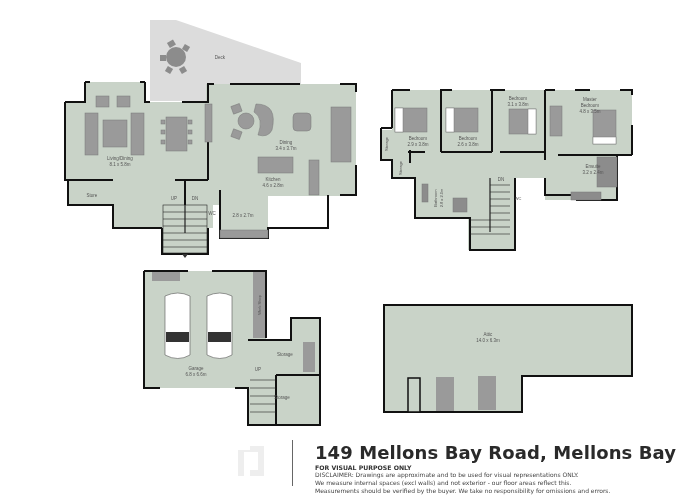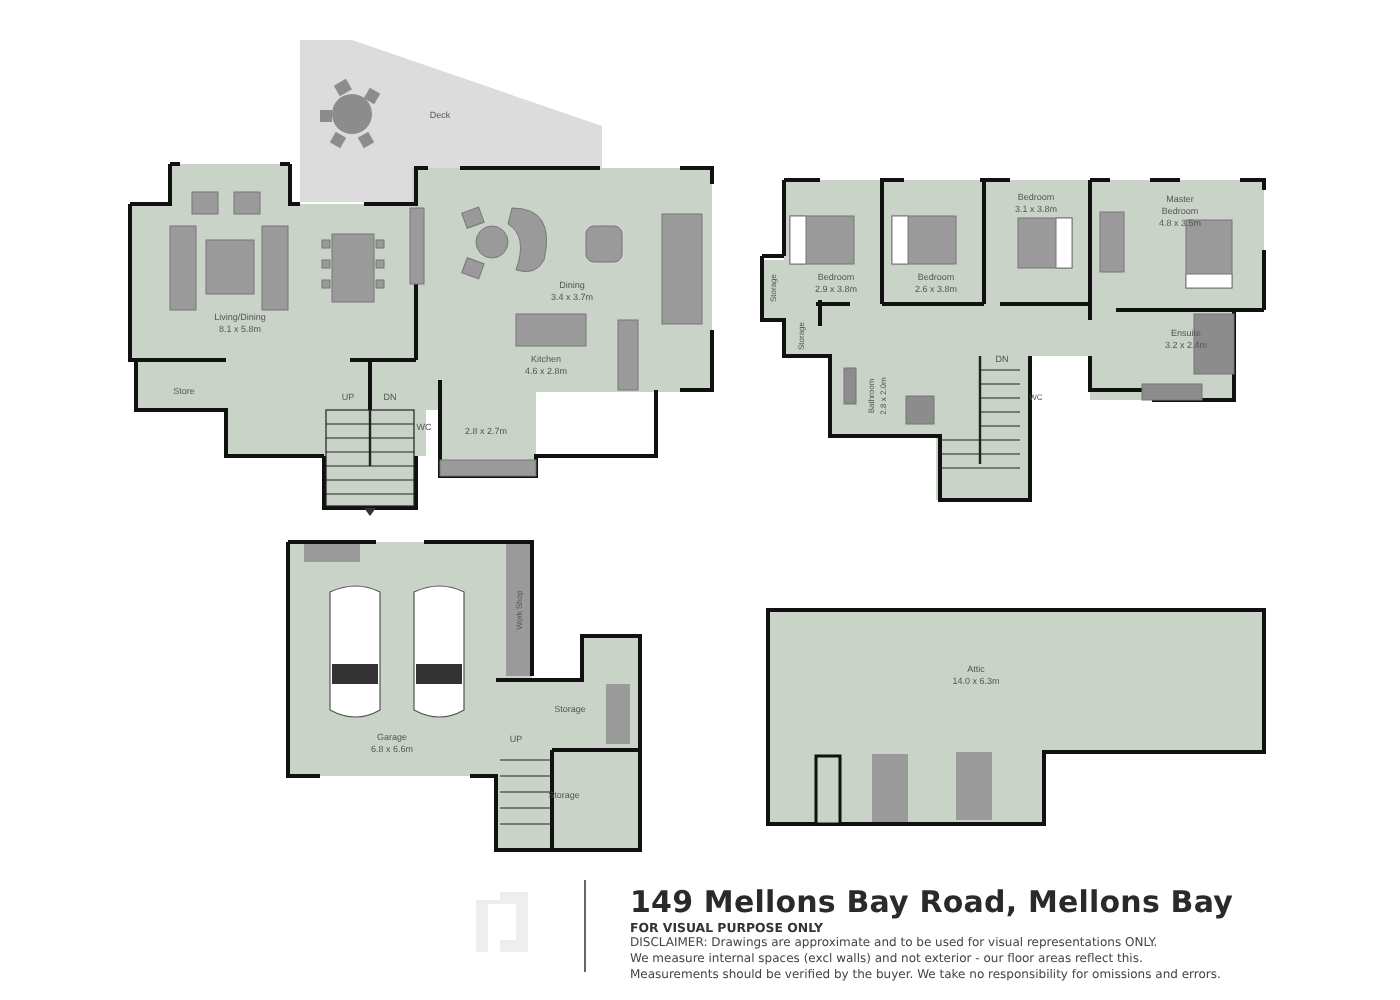--- a/index.html
+++ b/index.html
@@ -1,20 +1,20 @@
 <!DOCTYPE html>
 <html><head>
 <meta charset="utf-8">
 <style>
   html,body{margin:0;padding:0;background:#fff;}
   body{width:700px;height:500px;position:relative;overflow:hidden;font-family:"Liberation Sans",sans-serif;}
   svg{position:absolute;left:0;top:0;}
   .lbl{font-family:"Liberation Sans",sans-serif;fill:#555;text-anchor:middle;}
   .footer{position:absolute;left:315px;top:442px;width:370px;color:#333;}
-  .footer .title{font-family:"DejaVu Sans",sans-serif;font-weight:bold;font-size:15px;color:#2a2a2a;letter-spacing:0.1px;}
+  .footer .title{font-family:"DejaVu Sans",sans-serif;font-weight:bold;font-size:18px;color:#2a2a2a;letter-spacing:0.1px;}
   .footer .sub{font-family:"DejaVu Sans",sans-serif;font-weight:bold;font-size:6.2px;color:#333;margin-top:1px;}
   .footer .disc{font-family:"DejaVu Sans",sans-serif;font-size:6px;line-height:8px;color:#444;}
   .divider{position:absolute;left:292px;top:440px;width:1px;height:46px;background:#666;}
 </style>
 </head>
 <body>
 
 <svg width="700" height="500" viewBox="0 0 700 500">
 
   <g>

